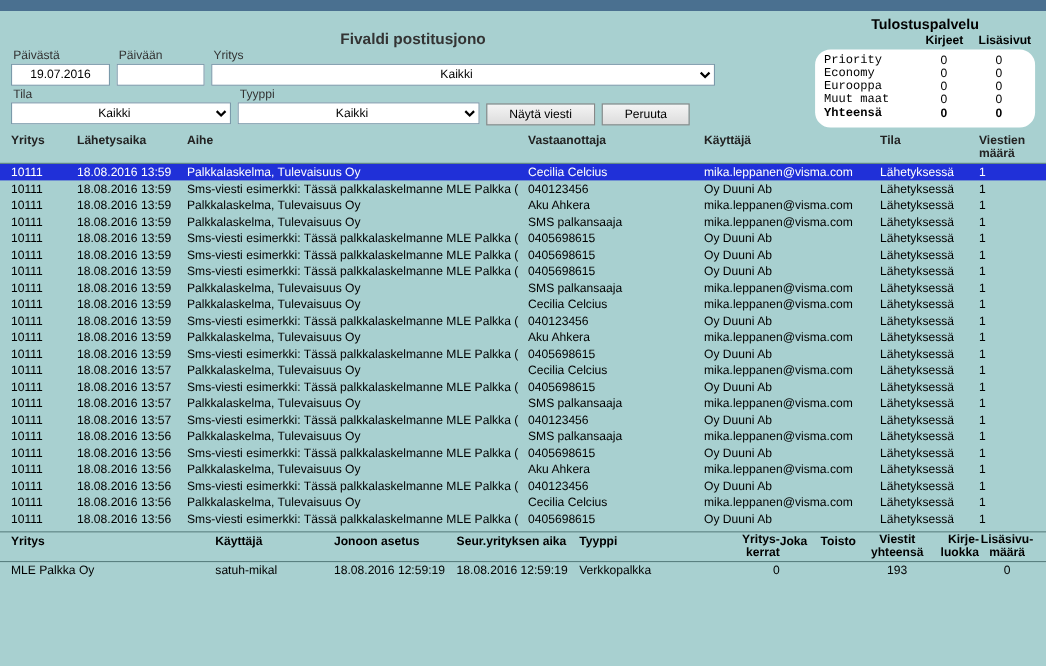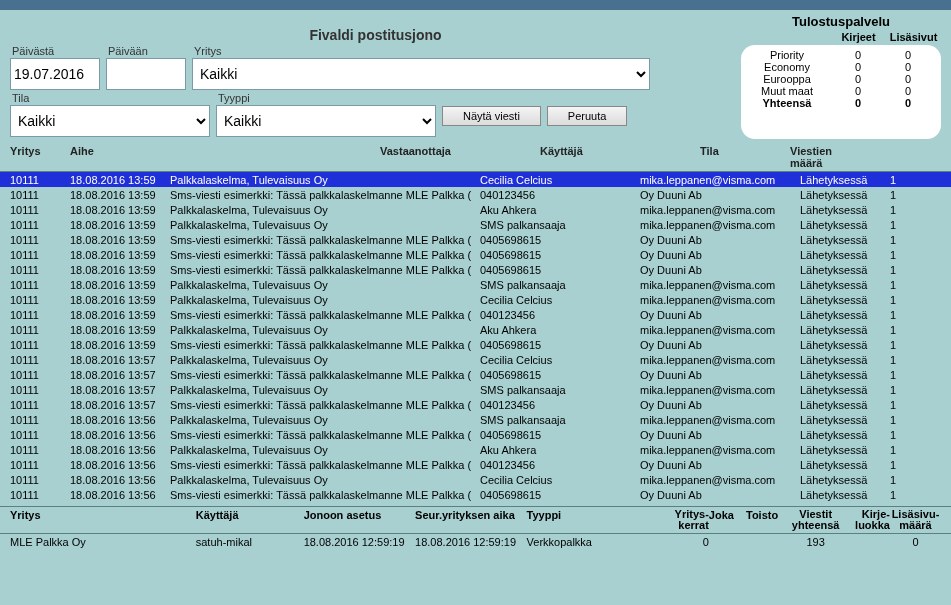--- a/index.html
+++ b/index.html
@@ -55,23 +55,24 @@
   .filter-row1, .filter-row2 {
     display: flex;
     gap: 6px;
     margin-bottom: 2px;
   }
   .field-group { display: flex; flex-direction: column; }
   .field-label { font-size: 11px; color: #333; margin-bottom: 1px; padding-left: 2px; }
   input[type=text], select.combo {
     background: #fff;
     border: 1px solid #7a9aaa;
-    height: 32px;
+    height: 20px;
     padding: 1px 3px;
-    font-size: 14px;
+    font-size: 11px;
+    text-align: center;
   }
   .w-paivasta { width: 90px; }
   .w-paivaan { width: 80px; }
   .w-yritys { width: 458px; }
   .w-tila { width: 200px; }
   .w-tyyppi { width: 220px; }
 
   .btn {
     display: inline-block;
     background: linear-gradient(#f4f4f4,#dcdcdc);
@@ -84,21 +85,21 @@
   }
 
   .tulostus-panel {
     background: #fff;
     border-radius: 14px;
     width: 200px;
     padding: 4px 8px;
     font-size: 11px;
   }
   .tp-row { display: flex; }
-  .tp-row .lbl { flex: 1; text-align: center; padding-right: 8px; }
+  .tp-row .lbl { flex: 1; text-align: left; padding-right: 8px; font-family: Liberation Mono, monospace; }
   .tp-row .v1, .tp-row .v2 { width: 50px; text-align: center; }
   .tp-row.bold { font-weight: bold; }
 
   .grid-header, .grid-row {
     display: flex;
     padding: 0 10px;
     font-size: 11px;
   }
   .grid-header {
     font-weight: bold;
@@ -224,20 +225,21 @@
       <div class="tp-row bold">
         <span class="lbl">Yhteensä</span>
         <span class="v1">0</span>
         <span class="v2">0</span>
       </div>
     </div>
 </div>
 
 <div class="grid-header">
   <div class="c-yritys">Yritys</div>
+  <div class="c-laika">Lähetysaika</div>
   <div class="c-aihe">Aihe</div>
   <div class="c-vast">Vastaanottaja</div>
   <div class="c-lahet">Käyttäjä</div>
   <div class="c-tila">Tila</div>
   <div class="c-maara">Viestien määrä</div>
 </div>
 <div class="grid-body" id="grid-body">
     <div class="grid-row selected">
       <div class="c-yritys">10111</div>
       <div class="c-laika">18.08.2016 13:59</div>

